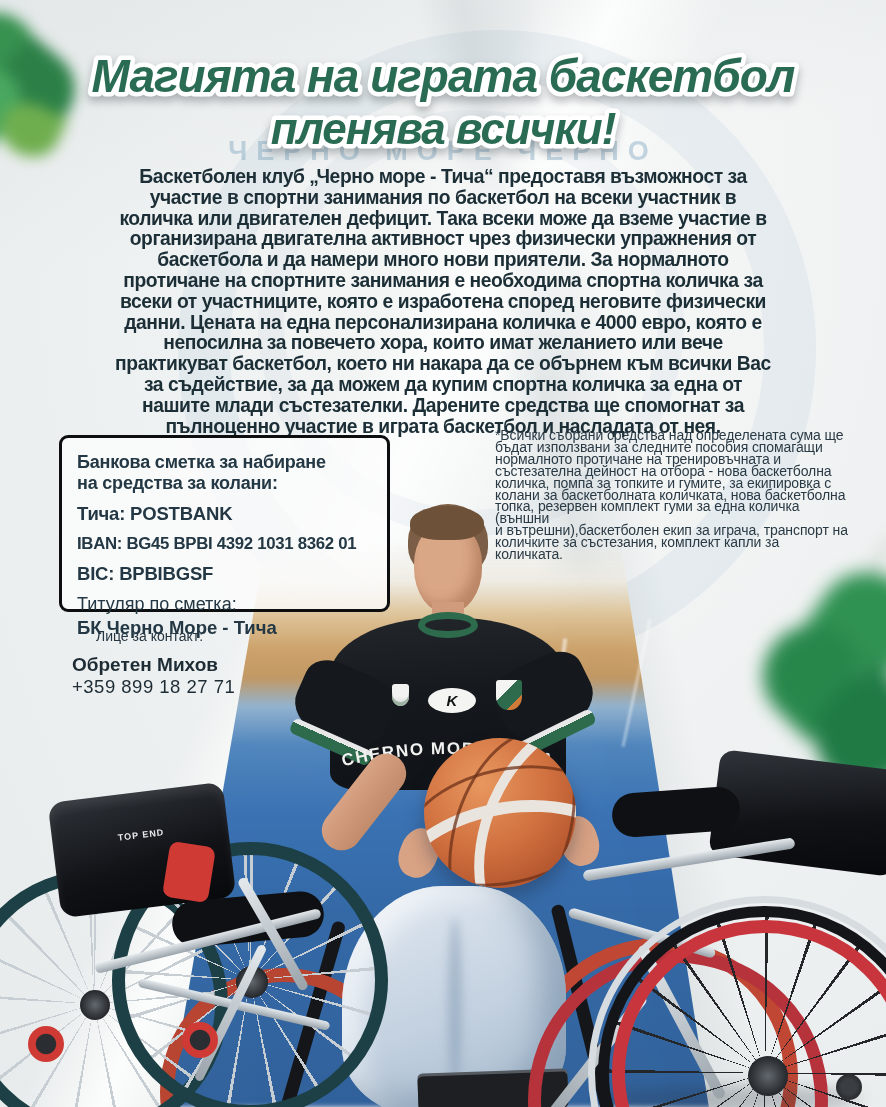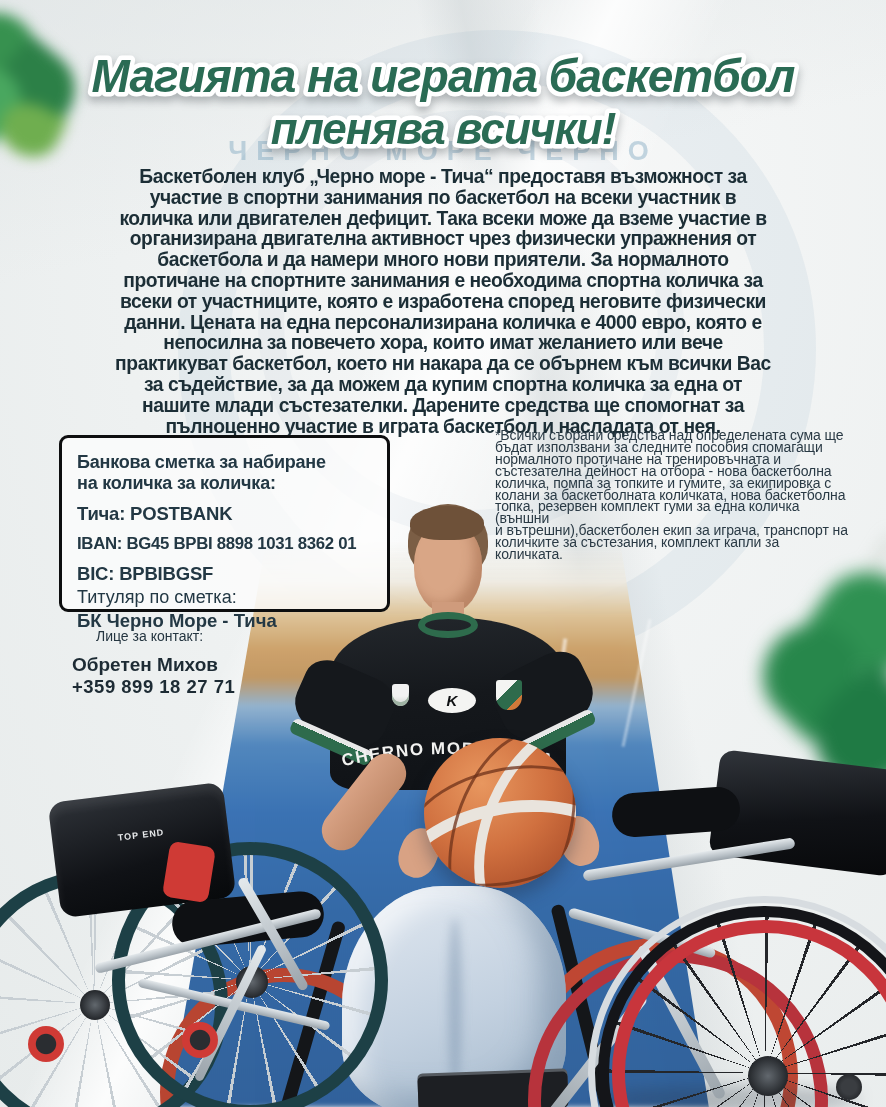--- a/index.html
+++ b/index.html
@@ -50,31 +50,31 @@
     font-size:19.3px;line-height:20.8px;font-weight:bold;letter-spacing:-0.45px;
     color:#1c2e36;}
 
   
   .bank-box{left:59px;top:435px;width:331px;height:177px;box-sizing:border-box;
     border:3px solid #0d0e0f;border-radius:9px;background:rgba(252,253,253,.78);
     padding:14px 14px 10px 15px;color:#233844;}
   .bank-head{font-size:18px;line-height:21px;font-weight:bold;letter-spacing:-0.2px;}
   .bank-line{font-size:18.5px;font-weight:bold;margin-top:9px;letter-spacing:-0.2px;white-space:nowrap;}
   .bank-iban{font-size:16.8px;letter-spacing:-0.3px;}
-  .bank-holder-label{font-size:18px;font-weight:normal;margin-top:2px;}
+  .bank-holder-label{font-size:18px;font-weight:normal;margin-top:9px;}
   .bank-holder-name{font-size:18.5px;font-weight:bold;margin-top:2px;}
 
   
   .footnote{left:495px;top:430px;width:354px;white-space:pre-line;
     font-size:14px;line-height:11.9px;color:#2a3a45;letter-spacing:-0.1px;font-weight:normal;}
 
   
   .contact-label{left:80px;top:628px;font-size:14px;color:#243540;margin-left:16px;}
   .contact-name{left:72px;top:654px;font-size:19px;font-weight:bold;color:#1d2b34;}
-  .contact-phone{left:72px;top:676px;font-size:18.5px;font-weight:bold;color:#1d2b34;letter-spacing:.5px;}
+  .contact-phone{left:72px;top:676px;font-size:18.5px;font-weight:normal;color:#1d2b34;letter-spacing:.5px;}
 
   
   .photo{left:0;top:498px;width:886px;height:609px;overflow:hidden;}
   .court{position:absolute;left:0;top:44px;width:886px;height:565px;
     clip-path:polygon(30% 0,70% 0,80% 100%,19% 100%);
     background:linear-gradient(180deg,
       rgba(238,240,240,0) 0%, rgba(237,233,223,.85) 7%,
       #ddc194 13%, #cb9f66 19%, #c0945d 24%,
       #8fb0cd 29%, #4a82bb 36%, #336db1 48%, #2d64a4 66%, #2a5c98 100%);
     filter:blur(2.5px);opacity:.96;}
@@ -299,23 +299,23 @@
 всеки от участниците, която е изработена според неговите физически
 данни. Цената на една персонализирана количка е 4000 евро, която е
 непосилна за повечето хора, които имат желанието или вече
 практикуват баскетбол, което ни накара да се обърнем към всички Вас
 за съдействие, за да можем да купим спортна количка за една от
 нашите млади състезателки. Дарените средства ще спомогнат за
 пълноценно участие в играта баскетбол и насладата от нея.</div>
 
   <div class="abs bank-box">
     <div class="bank-head">Банкова сметка за набиране</div>
-    <div class="bank-head">на количка за количка:</div>
+    <div class="bank-head">на средства за колани:</div>
     <div class="bank-line">Тича: POSTBANK</div>
-    <div class="bank-line bank-iban">IBAN: BG45 BPBI 8898 1031 8362 01</div>
+    <div class="bank-line bank-iban">IBAN: BG45 BPBI 4392 1031 8362 01</div>
     <div class="bank-line">BIC: BPBIBGSF</div>
     <div class="bank-holder-label">Титуляр по сметка:</div>
     <div class="bank-holder-name">БК Черно Море - Тича</div>
   </div>
 
   <div class="abs footnote">*Всички събрани средства над определената сума ще
 бъдат използвани за следните пособия спомагащи
 нормалното протичане на тренировъчната и
 състезателна дейност на отбора -  нова баскетболна
 количка, помпа за топките и гумите, за екипировка с

